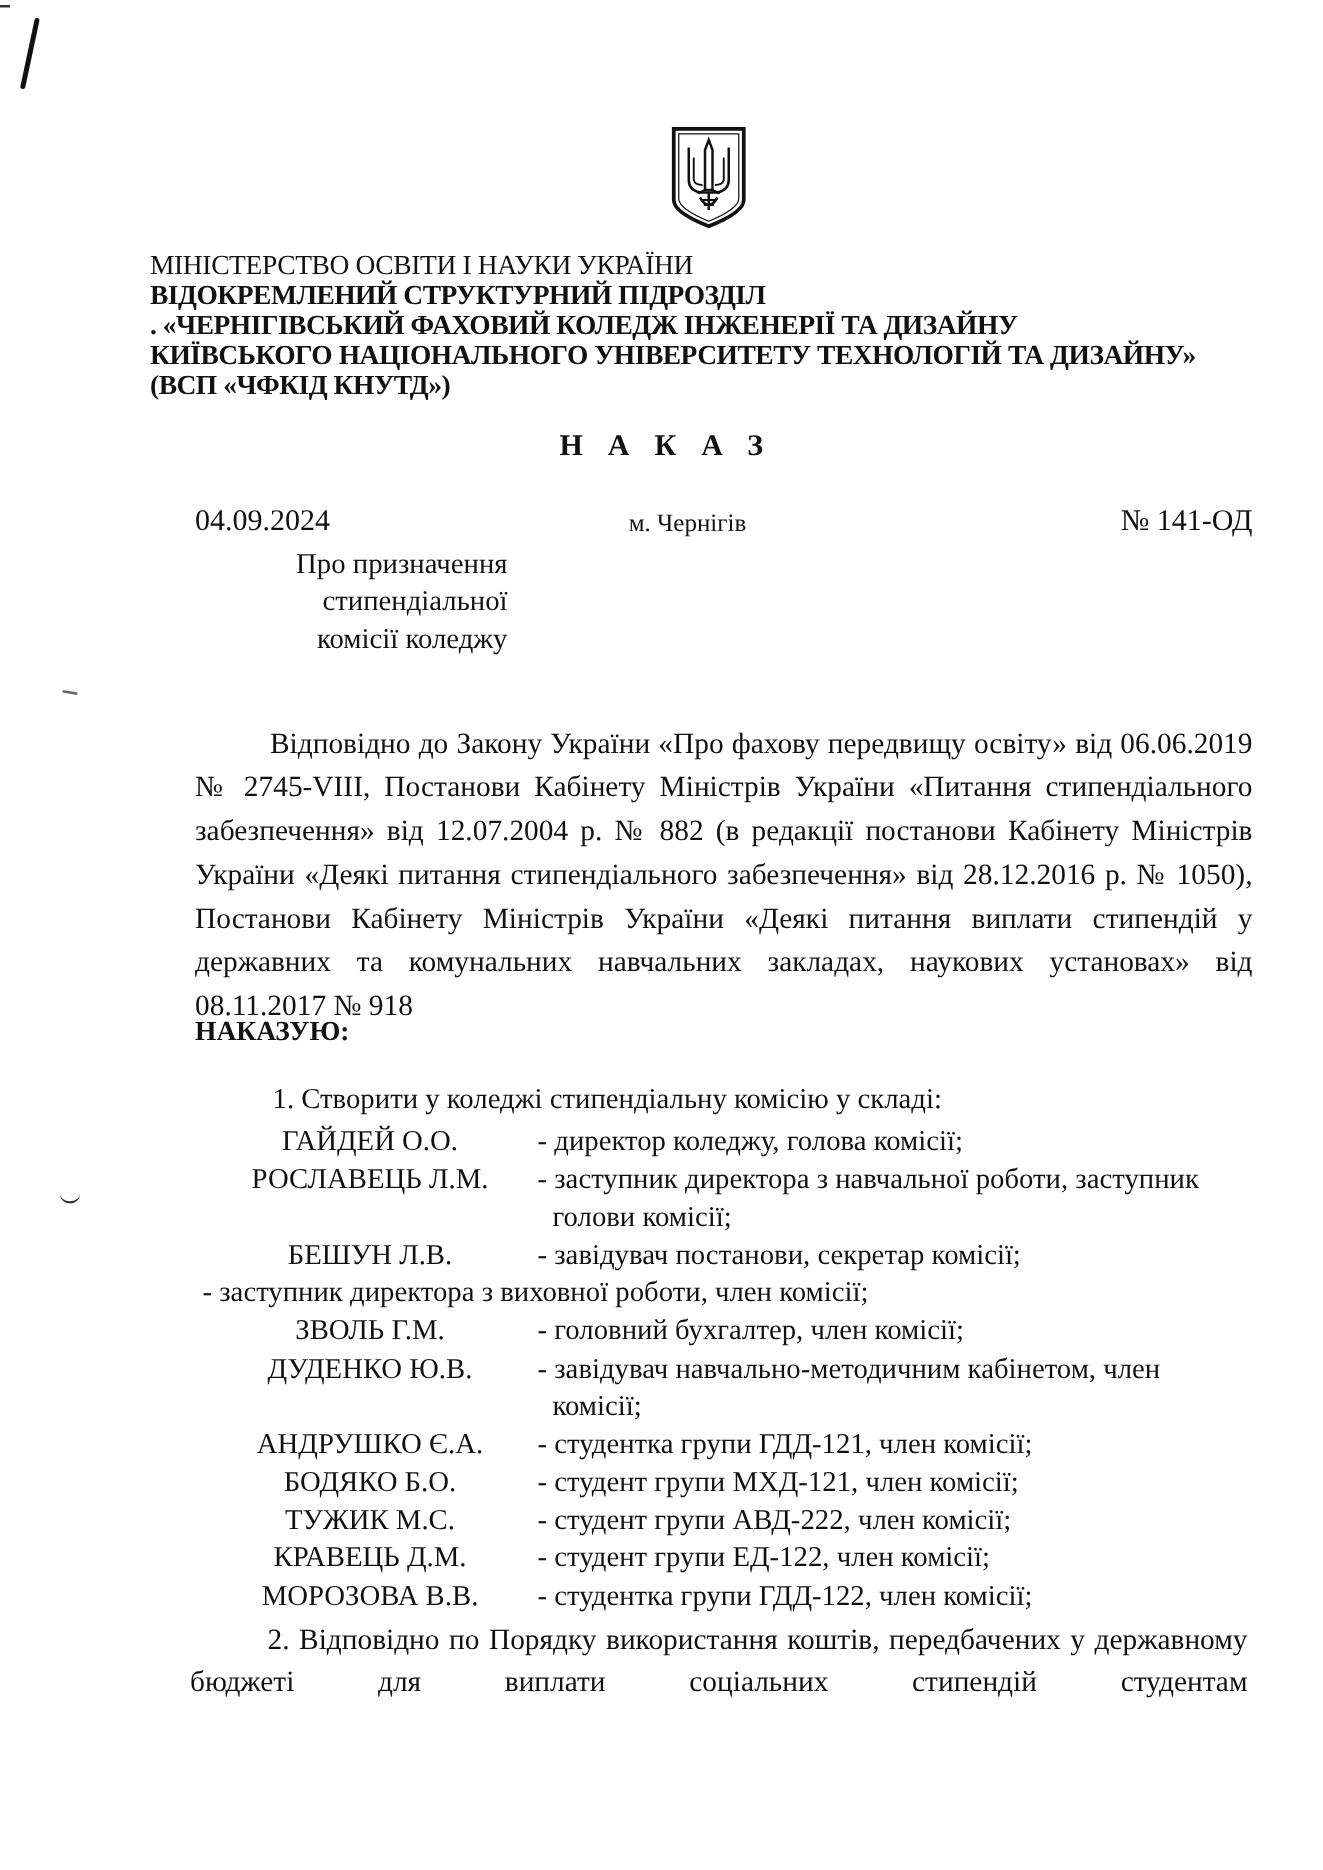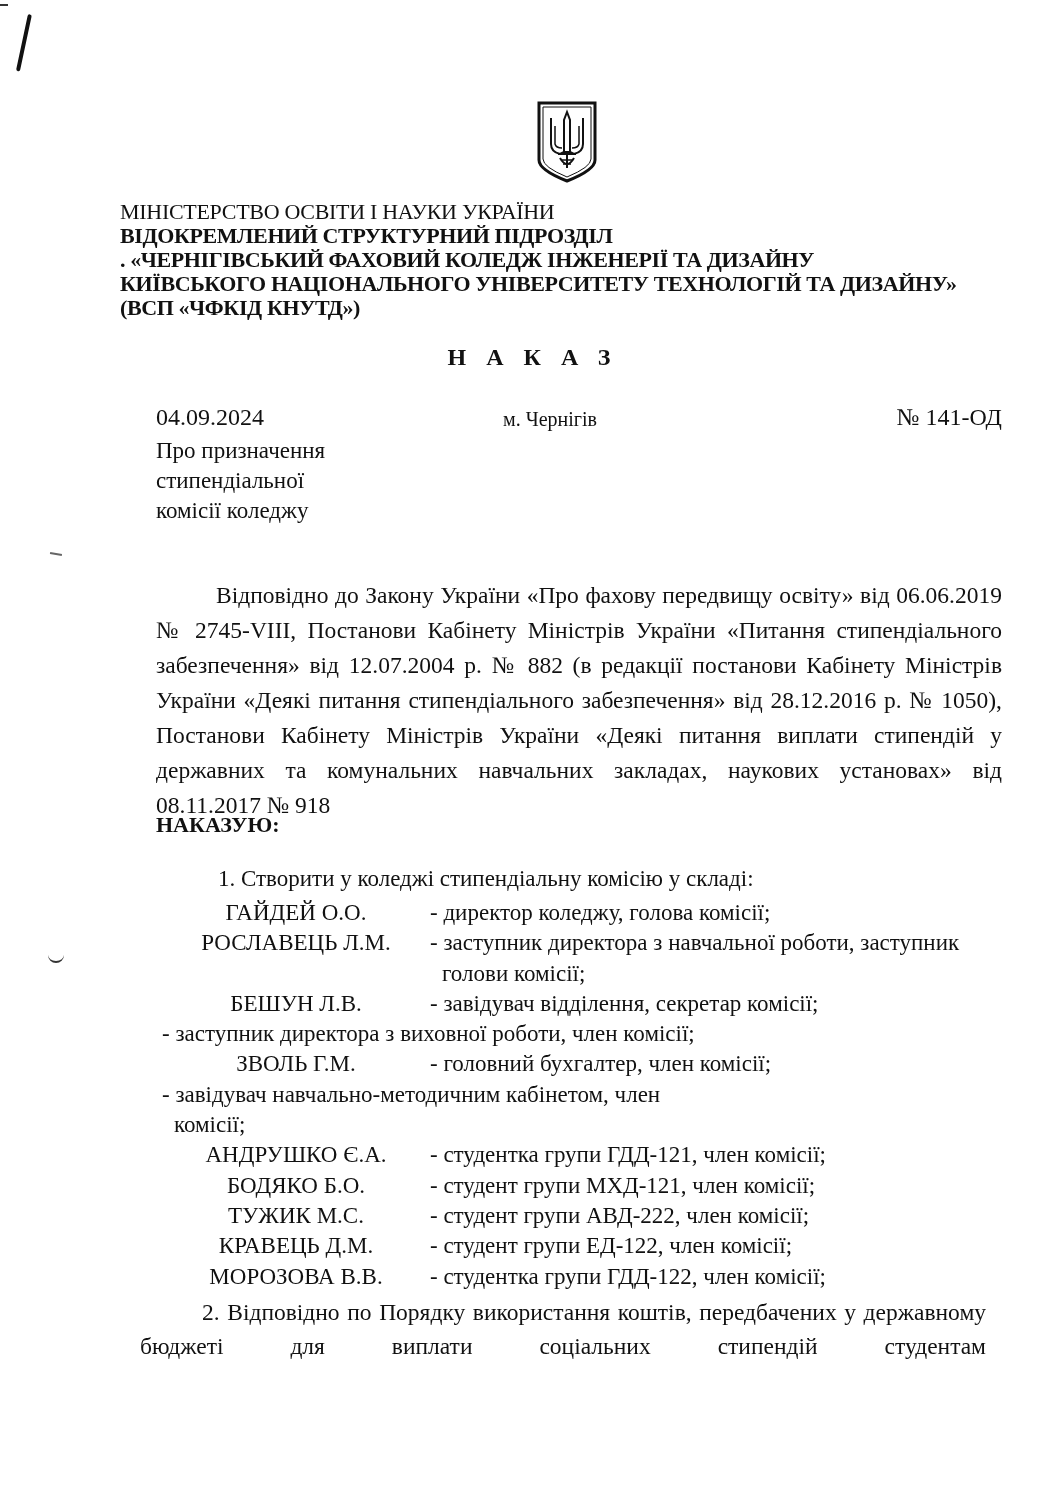--- a/index.html
+++ b/index.html
@@ -27,35 +27,35 @@
   .header .l1 { font-weight: normal; letter-spacing: -0.3px; }
   .header .bold { font-weight: bold; letter-spacing: -0.4px; }
   .order-title {
     left: 0; width: 1058px; top: 344px; text-align: center;
     font-weight: bold; font-size: 24px; letter-spacing: 20px; text-indent: 20px;
   }
   .date { left: 156px; top: 404px; font-size: 24px; text-align: center; }
   .city { left: 503px; top: 408px; font-size: 20px; }
   .number { right: 56px; top: 404px; font-size: 24px; }
   .subject {
-    left: 156px; top: 436px; font-size: 23px; line-height: 30px; width: 250px;
+    left: 156px; top: 436px; font-size: 23px; line-height: 30px; width: 250px; text-align: right;
   }
   .preamble {
     left: 156px; top: 578px; width: 846px; font-size: 23.5px; line-height: 35px;
     text-align: justify; text-indent: 60px;
   }
   .orders-heading { left: 156px; top: 812px; font-weight: bold; font-size: 22px; }
   .item1 { left: 218px; top: 866px; font-size: 23px; }
   .members { left: 162px; top: 898px; width: 860px; font-size: 23px; line-height: 30.3px; }
   .member-row { display: flex; }
   .member-name { width: 268px; flex: none; text-align: center; }
   .member-role { flex: 1; }
   .member-role .cont { display: block; padding-left: 12px; }
   .item2 {
-    left: 140px; top: 1295px; width: 846px; font-size: 23.5px; line-height: 34px;
+    left: 152px; top: 1295px; width: 846px; font-size: 23.5px; line-height: 34px;
     text-align: justify; text-align-last: justify; text-indent: 62px;
   }
 </style>
 </head>
 <body>
 
 <div class="abs mark-dash"></div>
 <div class="abs mark-slash"></div>
 <div class="abs mark-tick1"></div>
 <div class="abs mark-tick2"></div>
@@ -102,30 +102,31 @@
   <div class="member-row">
     <div class="member-name">ГАЙДЕЙ О.О.</div>
     <div class="member-role"><span>- директор коледжу, голова комісії;</span></div>
   </div>
   <div class="member-row">
     <div class="member-name">РОСЛАВЕЦЬ Л.М.</div>
     <div class="member-role"><span>- заступник директора з навчальної роботи, заступник</span><span class="cont">голови комісії;</span></div>
   </div>
   <div class="member-row">
     <div class="member-name">БЕШУН Л.В.</div>
-    <div class="member-role"><span>- завідувач відділення, секретар комісії;</span></div>
+    <div class="member-role"><span>- завідувач постанови, секретар комісії;</span></div>
   </div>
   <div class="member-row">
     <div class="member-role"><span>- заступник директора з виховної роботи, член комісії;</span></div>
   </div>
   <div class="member-row">
     <div class="member-name">ЗВОЛЬ Г.М.</div>
     <div class="member-role"><span>- головний бухгалтер, член комісії;</span></div>
   </div>
   <div class="member-row">
+    <div class="member-name">ДУДЕНКО Ю.В.</div>
     <div class="member-role"><span>- завідувач навчально-методичним кабінетом, член</span><span class="cont">комісії;</span></div>
   </div>
   <div class="member-row">
     <div class="member-name">АНДРУШКО Є.А.</div>
     <div class="member-role"><span>- студентка групи ГДД-121, член комісії;</span></div>
   </div>
   <div class="member-row">
     <div class="member-name">БОДЯКО Б.О.</div>
     <div class="member-role"><span>- студент групи МХД-121,  член комісії;</span></div>
   </div>

